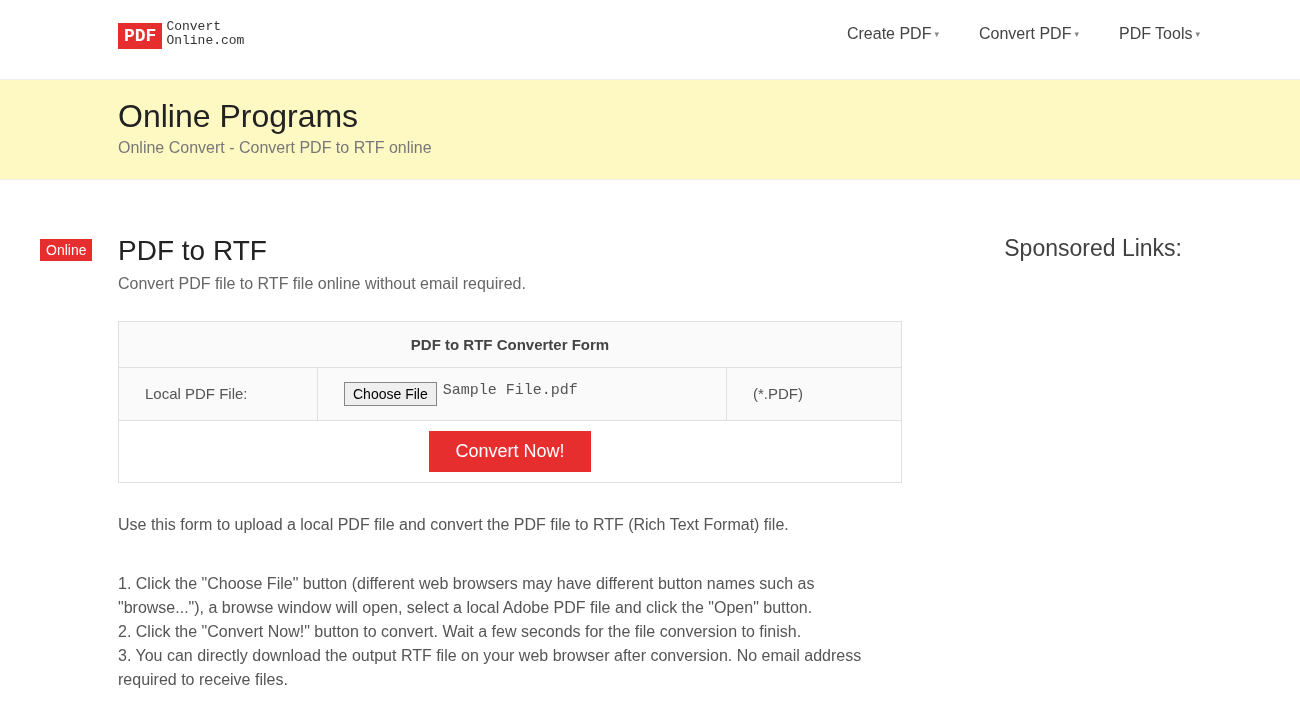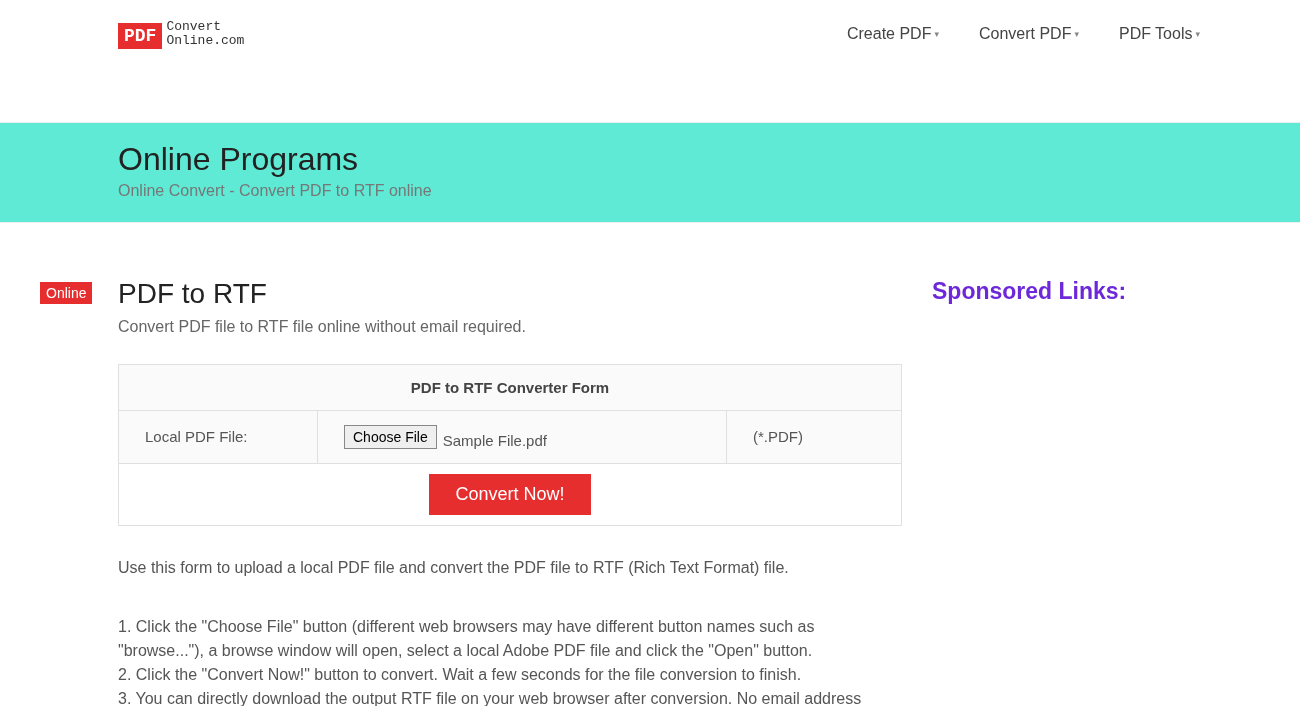--- a/index.html
+++ b/index.html
@@ -7,50 +7,50 @@
     
     .header { display: flex; justify-content: space-between; align-items: center; padding: 20px 100px 30px 118px; }
     .logo { display: flex; align-items: flex-end; gap: 4px; }
     .logo-badge { background: #e62e2e; color: #fff; font-weight: bold; font-size: 18px; padding: 3px 6px; font-family: "Courier New", monospace; }
     .logo-text { font-family: "Courier New", monospace; font-size: 13px; color: #333; line-height: 1.1; }
     
     .nav { display: flex; gap: 40px; margin-left: 24px; }
     .nav-item { color: #444; font-size: 16px; cursor: pointer; display: flex; align-items: center; gap: 3px; }
     .chevron { font-size: 9px; color: #888; }
     
-    .title-section { background: #5eead4; border-top: 1px solid #eee; border-bottom: 1px solid #eee; padding: 18px 118px 22px; margin-top: 43px; }
+    .title-section { background: #fef9c3; border-top: 1px solid #eee; border-bottom: 1px solid #eee; padding: 18px 118px 22px; }
     .page-title { font-size: 32px; font-weight: 400; color: #222; margin-bottom: 4px; }
     .page-subtitle { font-size: 16px; color: #777; }
     
     .content-wrapper { display: flex; gap: 30px; padding: 0 118px 0 0; margin-top: 55px; position: relative; }
     
     .online-badge { position: absolute; left: 40px; top: 4px; background: #e62e2e; color: #fff; font-size: 14px; padding: 3px 6px; }
     
     .main-col { flex: 1; margin-left: 118px; }
     .side-col { width: 250px; }
     
     .section-title { font-size: 28px; font-weight: 400; color: #222; margin-bottom: 8px; }
     .section-subtitle { font-size: 16px; color: #666; margin-bottom: 28px; }
     
     .form-table { width: 100%; border-collapse: collapse; margin-bottom: 30px; }
     .form-table td, .form-table th { border: 1px solid #e0e0e0; padding: 14px 26px; font-size: 15px; color: #555; text-align: left; vertical-align: middle; }
     .form-table th { background: #fafafa; text-align: center; font-weight: bold; color: #444; }
     .form-table .row-cells td { background: #fafafa; }
     .form-table .submit-row td { text-align: center; padding: 10px; }
     
-    .file-cell { display: flex; align-items: flex-end; gap: 6px; }
+    .file-cell { display: flex; align-items: flex-start; gap: 6px; }
     .choose-btn { background: #efefef; border: 1px solid #888; padding: 3px 8px; font-size: 14px; cursor: pointer; font-family: inherit; }
-    .file-name { color: #555; }
+    .file-name { color: #555; font-family: Liberation Mono, monospace; }
     
     .convert-btn { background: #e62e2e; color: #fff; border: none; padding: 10px 26px; font-size: 18px; cursor: pointer; font-family: inherit; }
     
     .body-text { font-size: 16px; color: #555; line-height: 1.5; margin-bottom: 35px; }
     .body-text.steps { margin-bottom: 24px; }
     
-    .sponsored-title { font-size: 23px; color: #6d28d9; font-weight: 700; }
+    .sponsored-title { font-size: 23px; color: #404040; font-weight: 400; text-align: right; }
   </style>
 </head>
 <body>
 
 <div class="header">
   <div class="logo">
     <span class="logo-badge">PDF</span>
     <span class="logo-text"><span>Convert</span><br><span>Online.com</span></span>
   </div>
   <div class="nav">

